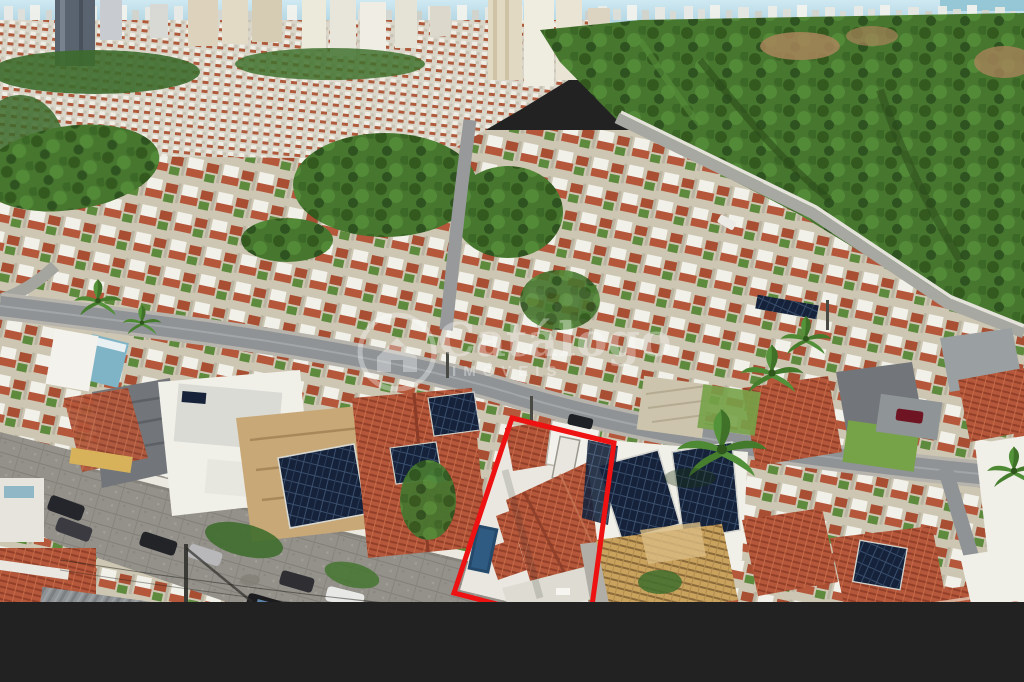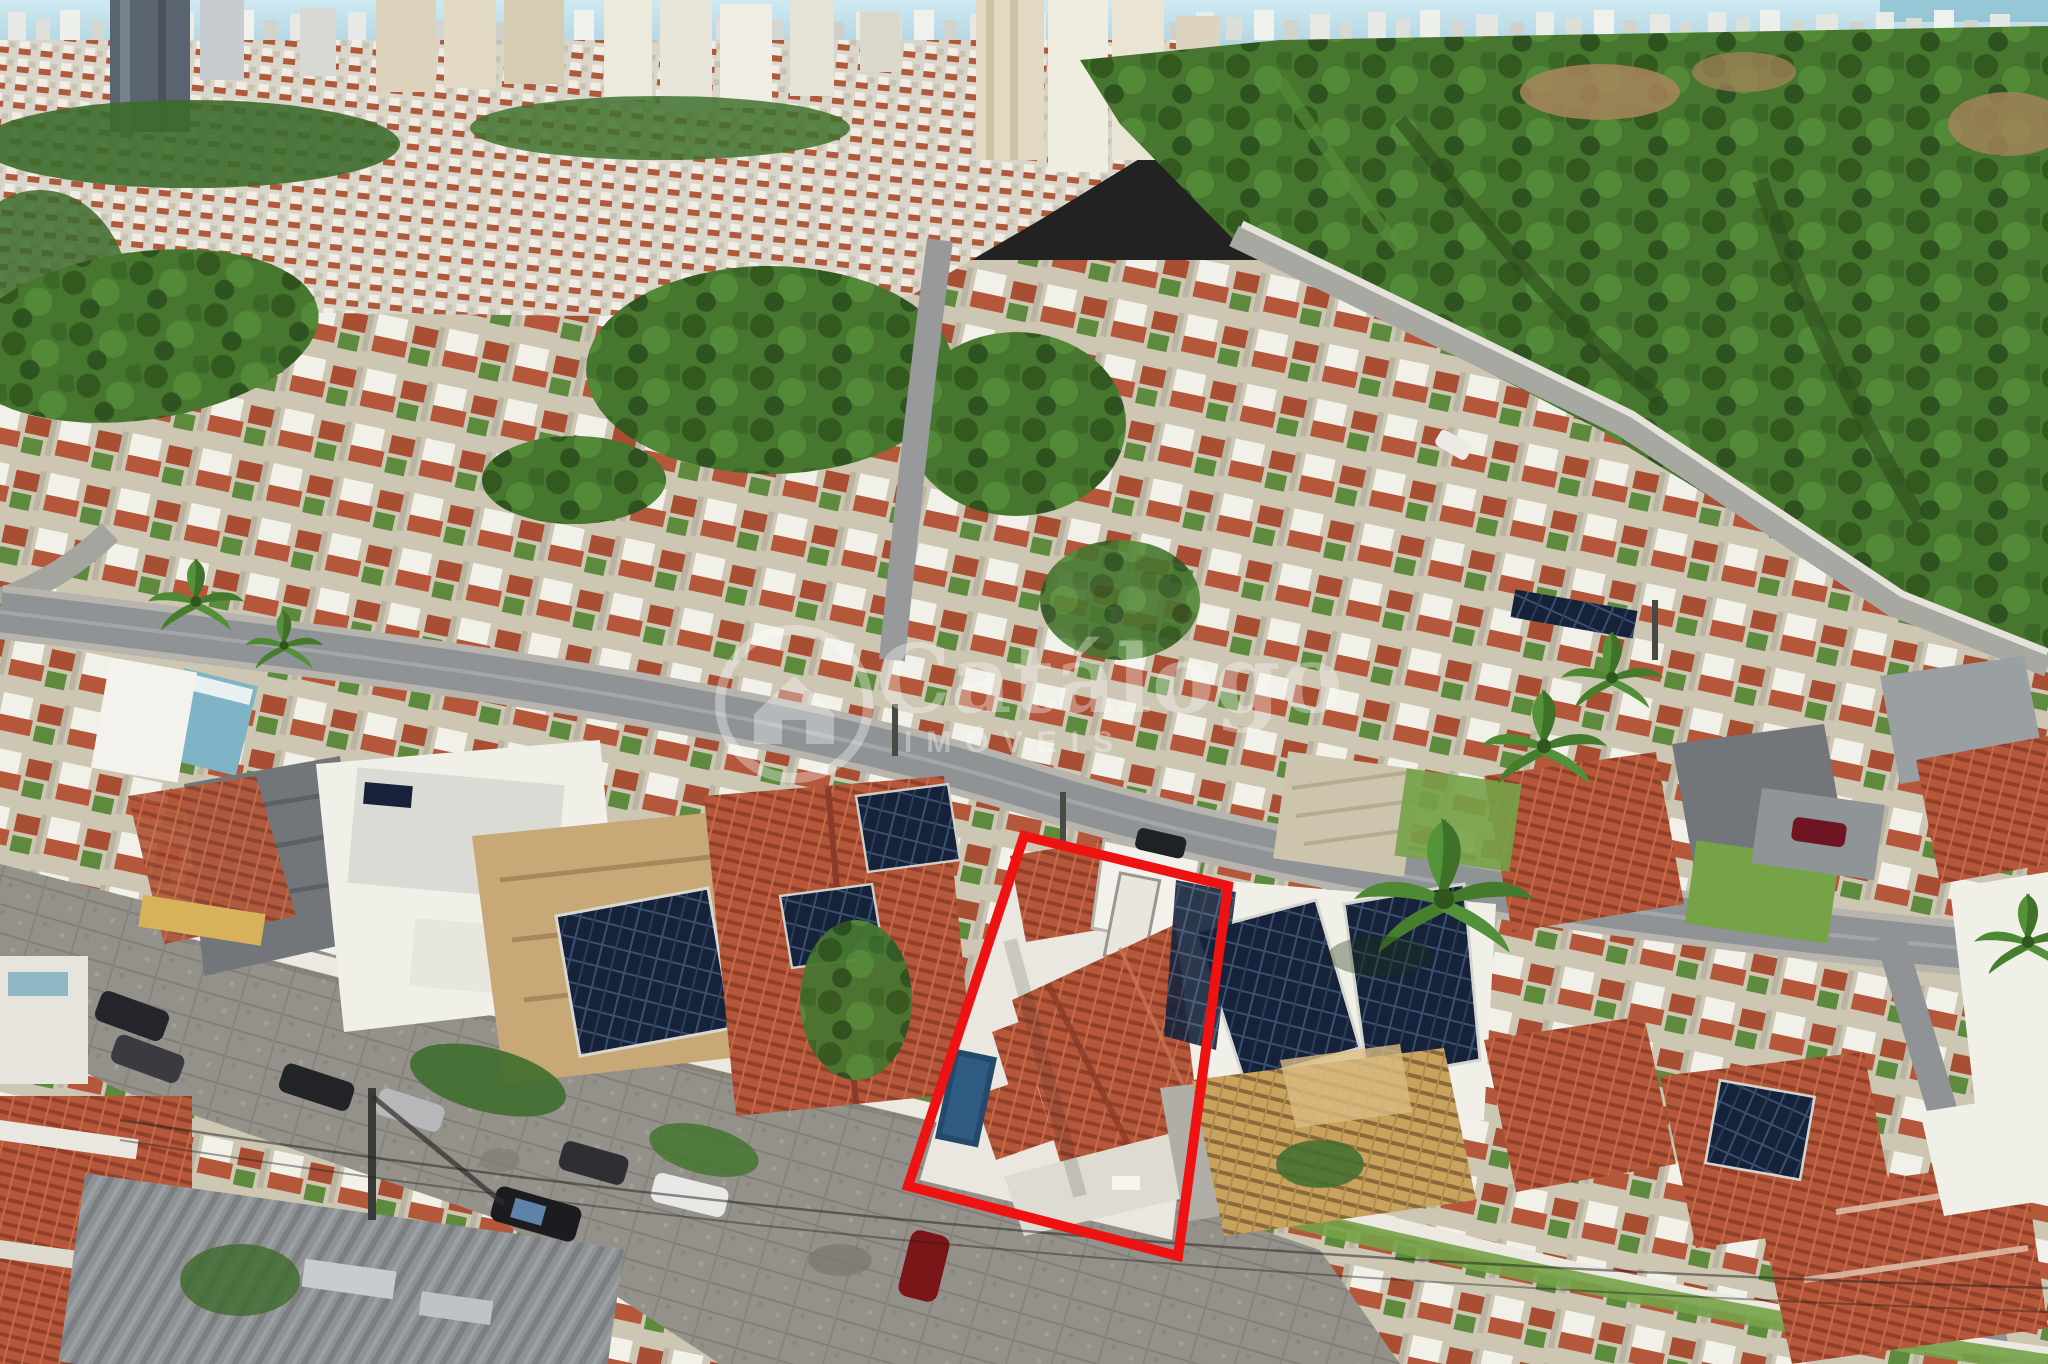--- a/index.html
+++ b/index.html
@@ -1,17 +1,17 @@
 <!DOCTYPE html>
 <html><head>
 <meta charset="utf-8">
 <style>
   html,body{margin:0;padding:0;background:#222;}
   #stage{
-    position:relative;width:1024px;height:682px;overflow:hidden;
+    position:relative;width:1024px;height:602px;overflow:hidden;
     font-family:"Liberation Sans",sans-serif;
   }
   svg{display:block;}
   .wm-brand{
     font-family:"DejaVu Serif",serif;font-weight:bold;
   }
   .wm-sub{
     font-family:"Liberation Sans",sans-serif;font-weight:bold;
   }
 </style>

